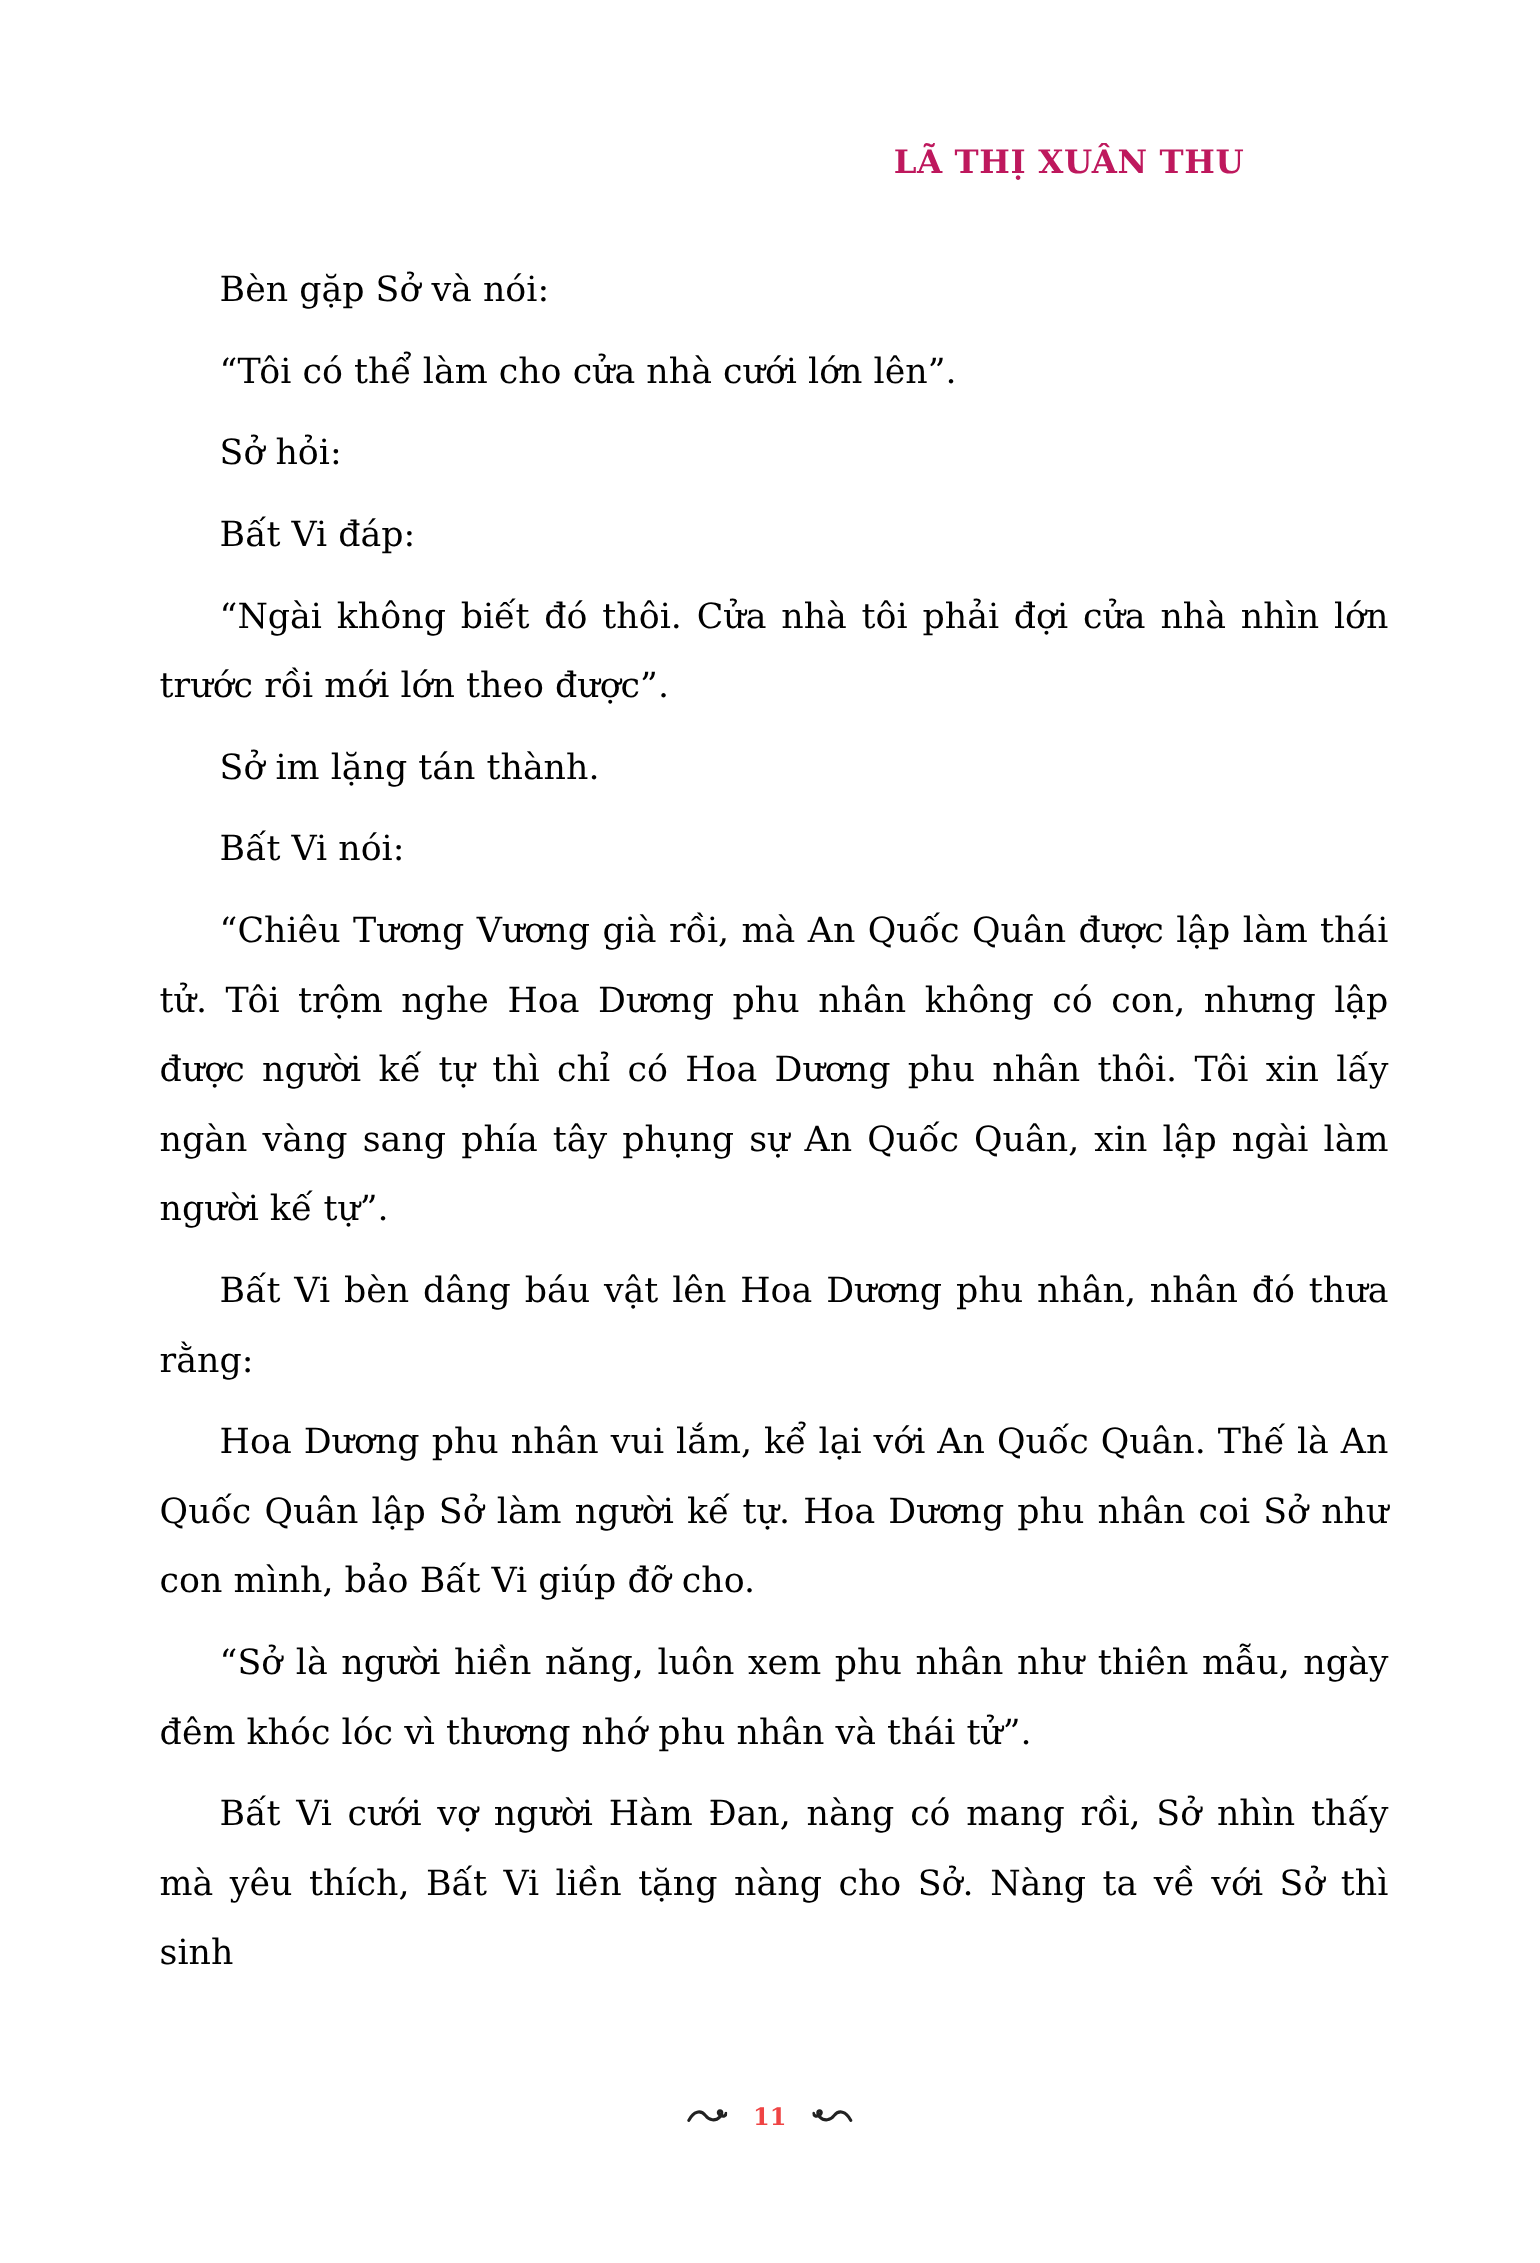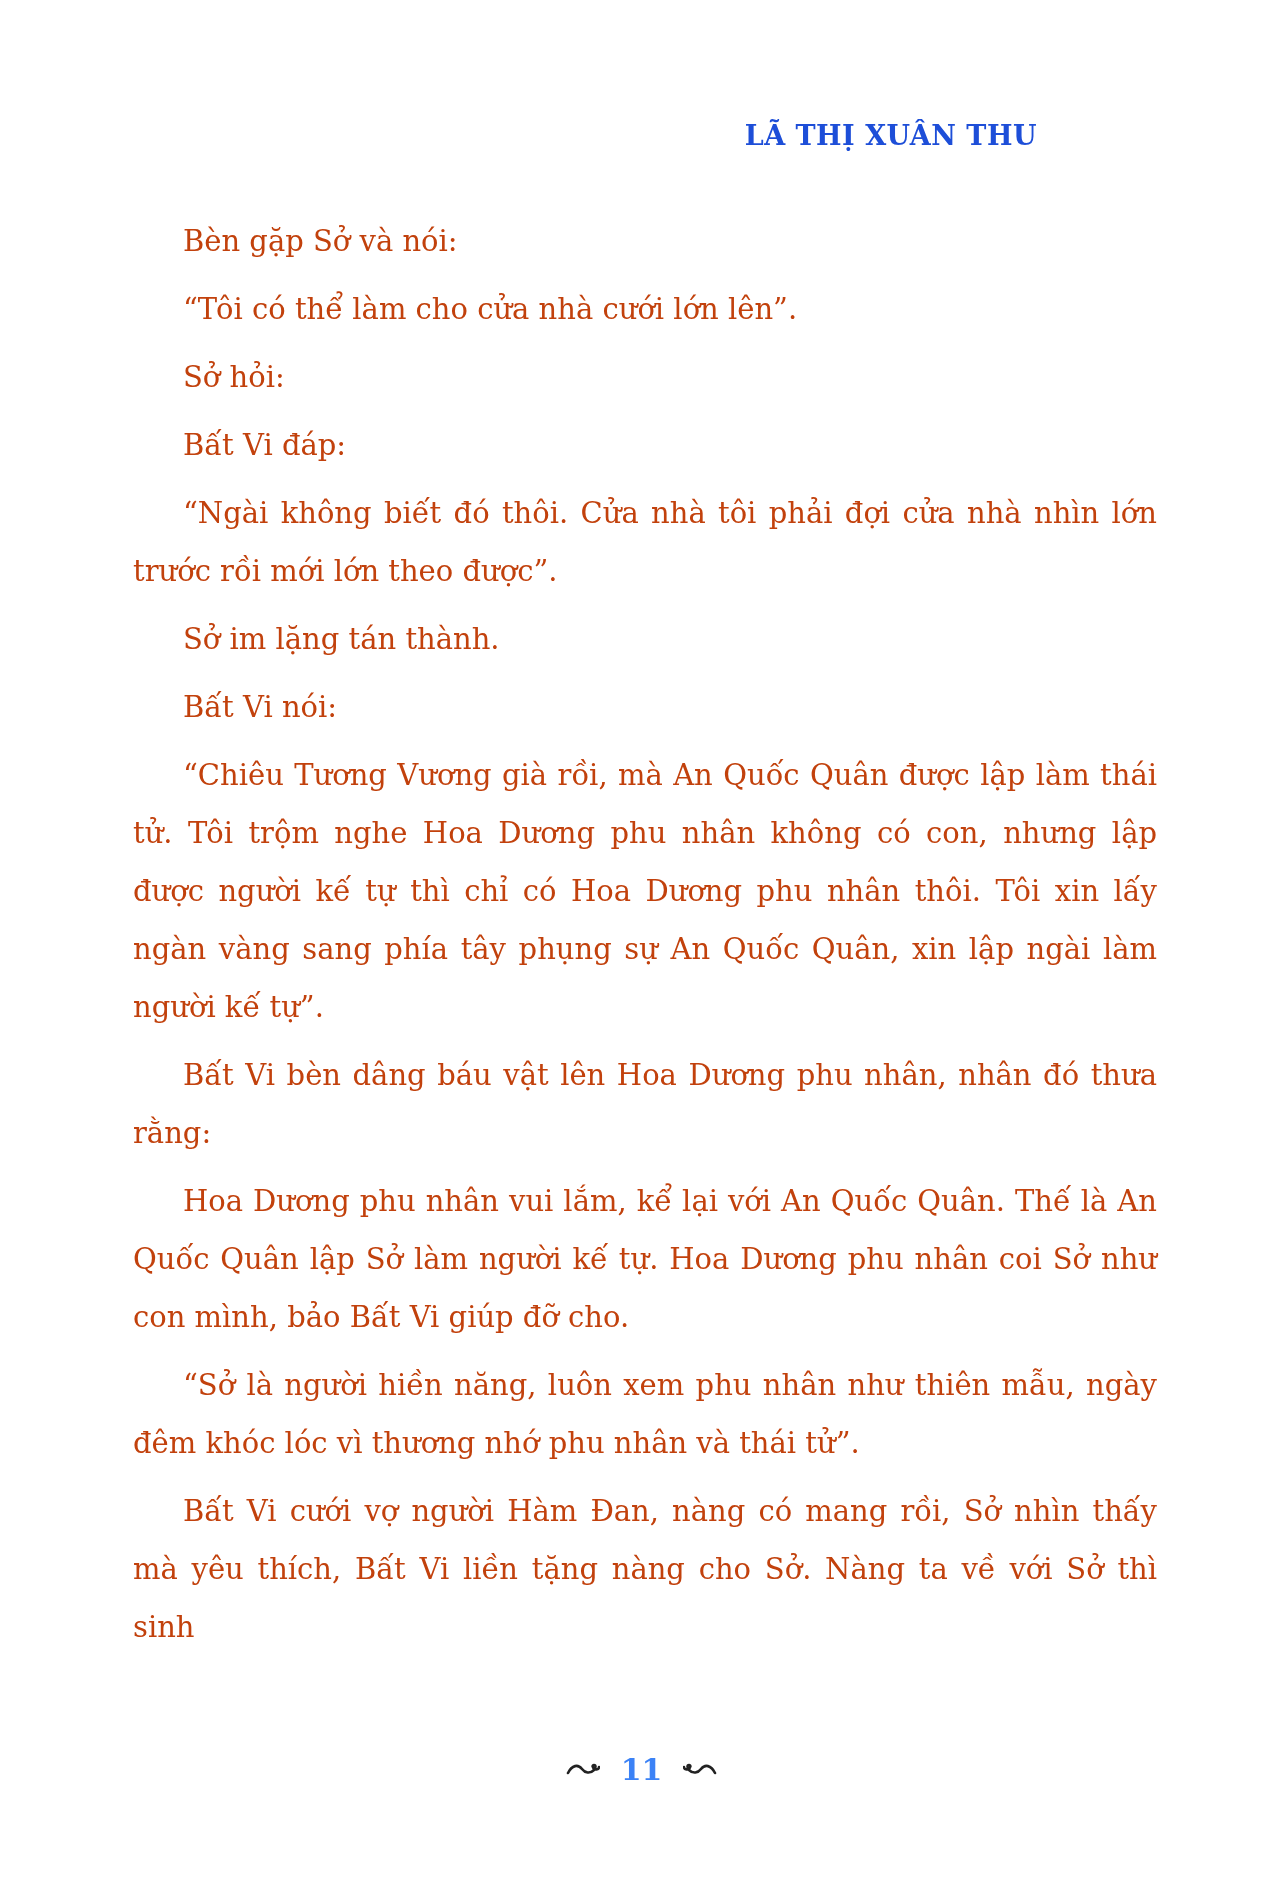--- a/index.html
+++ b/index.html
@@ -16,50 +16,50 @@
     font-family: "DejaVu Serif", "Liberation Serif", serif;
     overflow: hidden;
   }
   .running-header {
     position: absolute;
     top: 120px;
     right: 246px;
     font-size: 27px;
     font-weight: bold;
     letter-spacing: 0.5px;
-    color: #1d4ed8;
+    color: #be185d;
     white-space: nowrap;
   }
   .body-text {
     position: absolute;
     top: 212px;
     left: 133px;
     width: 1024px;
     font-size: 29px;
     line-height: 58px;
     text-align: justify;
-    color: #c2410c;
+    color: #000000;
   }
   .body-text p {
     margin: 0 0 10px 0;
     text-indent: 50px;
   }
   .footer {
     position: absolute;
     top: 1752px;
     left: 0;
     width: 100%;
     text-align: center;
     white-space: nowrap;
   }
   .page-number {
     display: inline-block;
-    font-size: 30px;
+    font-size: 20px;
     font-weight: bold;
-    color: #3b82f6;
+    color: #ef4444;
     margin: 0 16px;
     vertical-align: middle;
   }
   .ornament {
     display: inline-block;
     vertical-align: middle;
     width: 34px;
     height: 20px;
   }
   .ornament svg {

